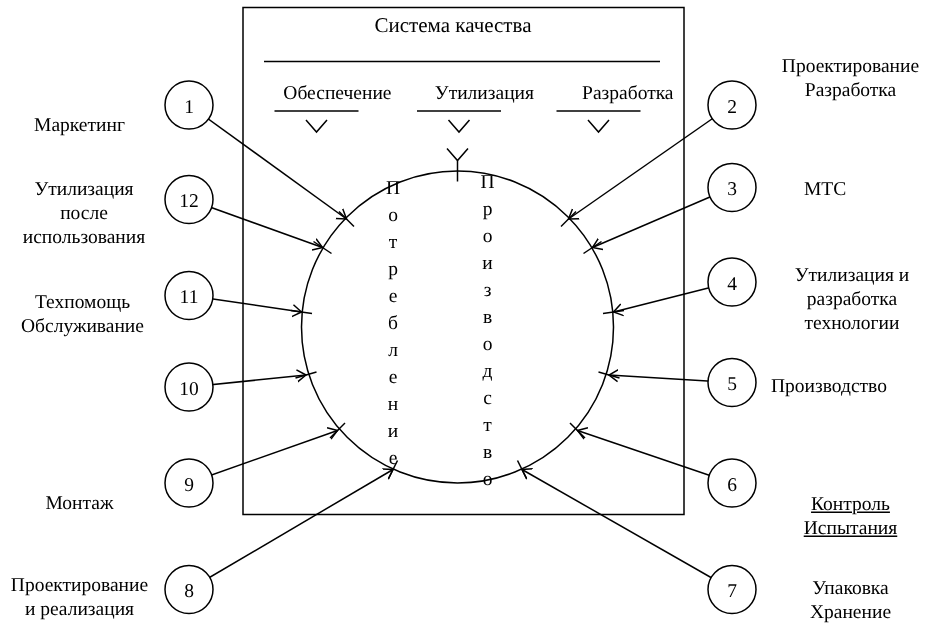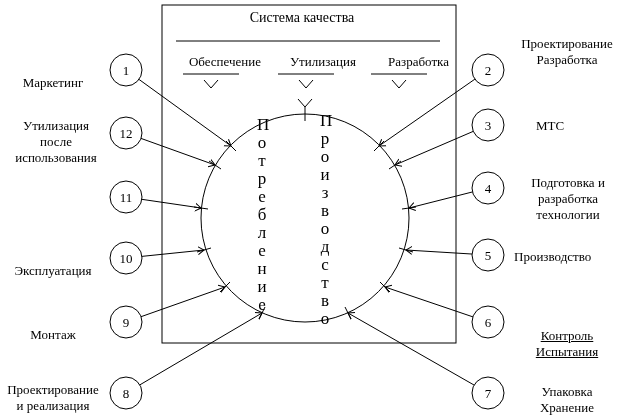--- a/index.html
+++ b/index.html
@@ -6,21 +6,21 @@
   html,body { background:#ffffff; }
   body { font-family:"Liberation Serif","DejaVu Serif",serif; color:#000; }
   .canvas { position:relative; width:624px; height:417px; background:#fff; overflow:hidden; }
   .canvas > svg { position:absolute; left:0; top:0; }
   svg line, svg path, svg circle, svg rect { stroke:#000; }
   svg text { font-family:"Liberation Serif","DejaVu Serif",serif; font-size:13px; fill:#000; }
   .lbl { position:absolute; font-size:13px; line-height:16px; white-space:pre-line; }
   .ttl { position:absolute; font-size:14px; text-align:center; }
   .col { position:absolute; font-size:13px; text-align:right; }
   .vword { position:absolute; width:10px; word-break:break-all; line-height:18px;
-           font-size:17px; text-align:center; }
+           font-size:13px; text-align:center; }
   .ta-c { text-align:center;margin-top:12px; } .ta-l { text-align:left; }
 </style>
 </head>
 <body>
 
 <div class="canvas">
 
   <svg width="624" height="417" viewBox="0 0 624 417">
     <defs>
       <marker id="arr" markerWidth="12" markerHeight="12" refX="6" refY="6" orient="auto" markerUnits="userSpaceOnUse">
@@ -109,29 +109,30 @@
   <div class="col" style="left:256px; top:54px; width:100px;">Утилизация</div>
   <div class="col" style="left:349px; top:54px; width:100px;">Разработка</div>
 
   <div class="vword" style="left:257px; top:116px;">Потребление</div>
   <div class="vword" style="left:320px; top:112px;">Производство</div>
 
   <div class="lbl ta-c" style="left:3px;   top:63px;  width:100px;">Маркетинг</div>
   <div class="lbl ta-c" style="left:510px; top:24px;  width:114px;">Проектирование
 Разработка</div>
   <div class="lbl ta-l" style="left:536px; top:118px; width:60px;">МТС</div>
-  <div class="lbl ta-c" style="left:512px; top:163px; width:112px;">Подготовка и
+  <div class="lbl ta-c" style="left:512px; top:163px; width:112px;">Утилизация и
 разработка
 технологии</div>
   <div class="lbl ta-l" style="left:514px; top:249px; width:110px;">Производство</div>
   <div class="lbl ta-c" style="left:514px; top:316px; width:106px;text-decoration:underline;">Контроль
 Испытания</div>
   <div class="lbl ta-c" style="left:514px; top:372px; width:106px;">Упаковка
 Хранение</div>
   <div class="lbl ta-c" style="left:0px;   top:370px; width:106px;">Проектирование
 и реализация</div>
   <div class="lbl ta-c" style="left:3px;   top:315px; width:100px;">Монтаж</div>
-  <div class="lbl ta-c" style="left:3px;   top:251px; width:100px;">Эксплуатация</div>
+  <div class="lbl ta-c" style="left:0px;   top:181px; width:110px;">Техпомощь
+Обслуживание</div>
   <div class="lbl ta-c" style="left:0px;   top:106px; width:112px;">Утилизация
 после
 использования</div>
 
 </div>
 
 </body></html>

